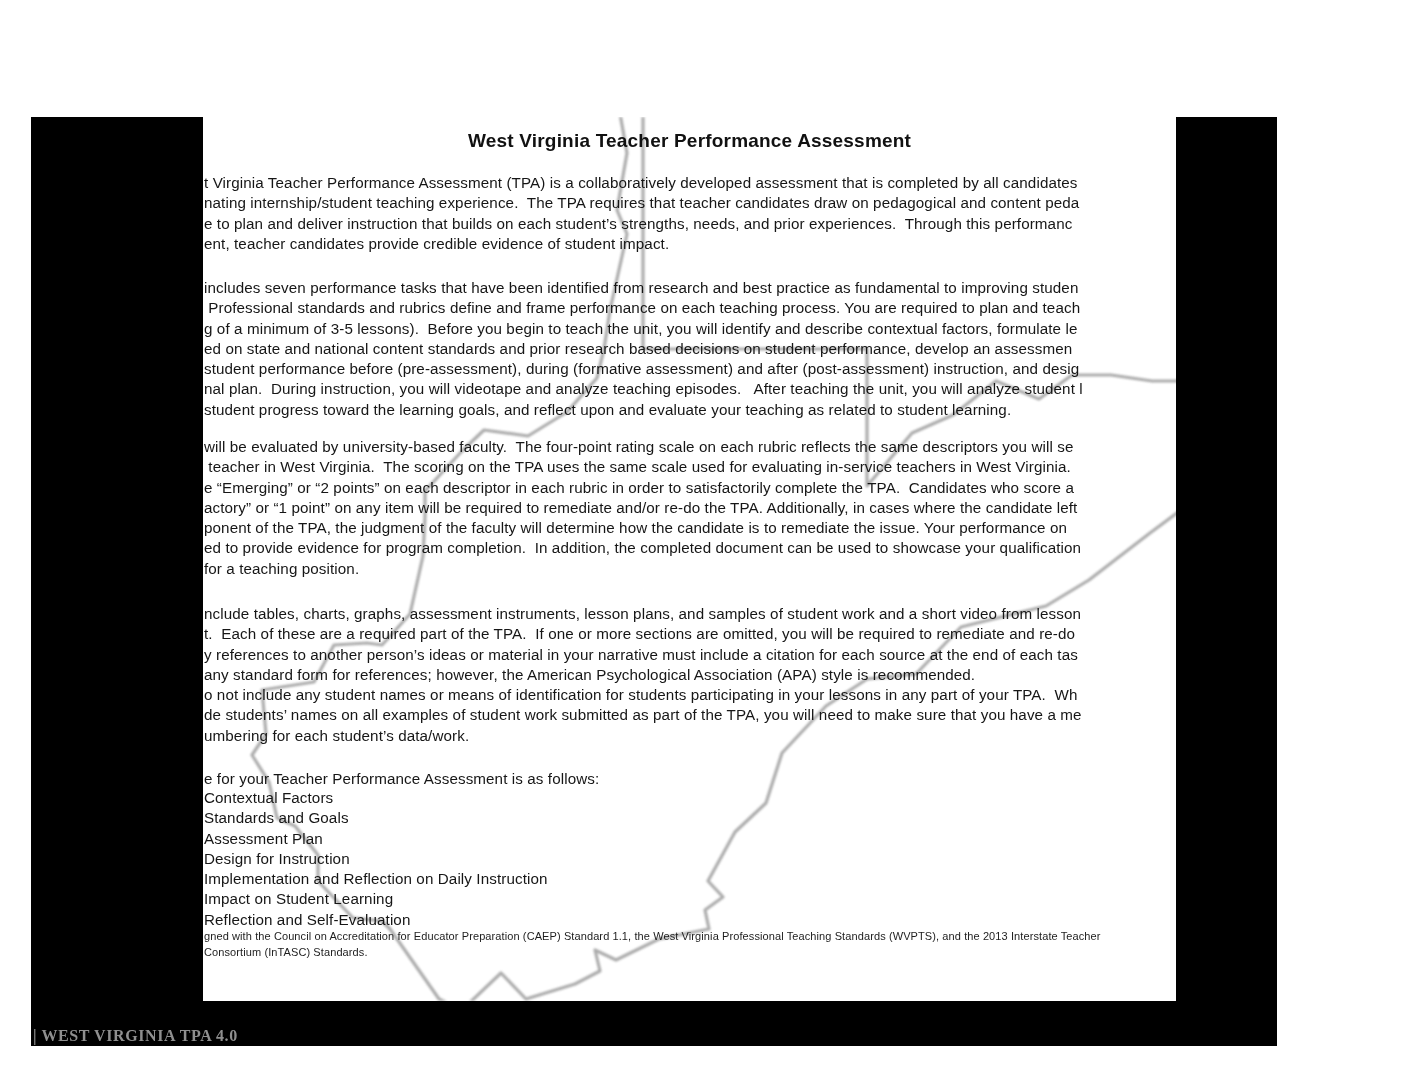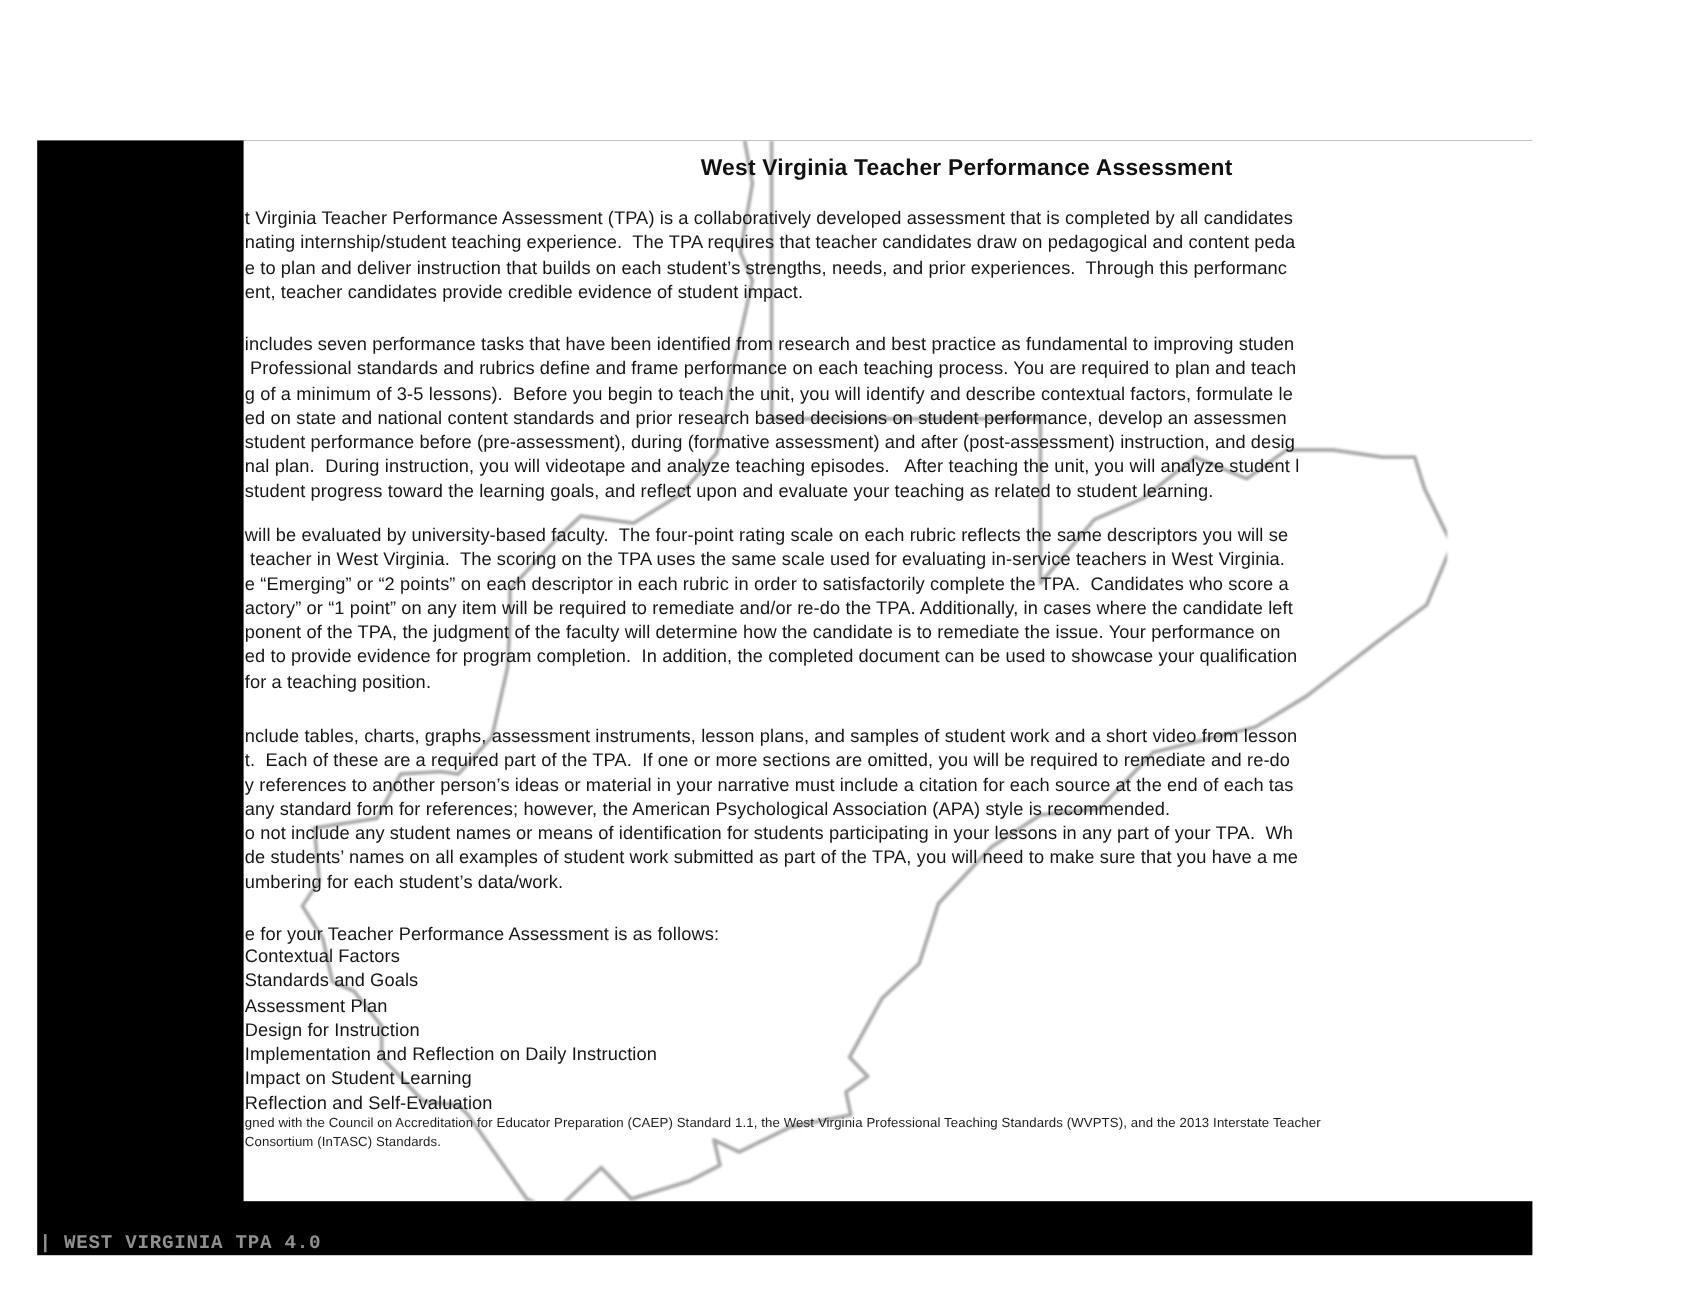--- a/index.html
+++ b/index.html
@@ -5,22 +5,22 @@
   html,body { margin:0; padding:0; background:#ffffff; }
   .canvas {
     position:relative; width:1408px; height:1088px; background:#ffffff;
     font-family:"Liberation Sans", sans-serif; overflow:hidden;
   }
   .frame {
     position:absolute; left:31px; top:117px; width:1246px; height:929px;
     background:#000000;
   }
   .page {
-    position:absolute; left:203px; top:117px; width:1205px; height:884px;
-    background:#ffffff; overflow:hidden;
+    position:absolute; left:203px; top:117px; width:936px; height:884px;
+    background:#ffffff; overflow:hidden;padding-left:37px;
   }
   .watermark-svg {
     position:absolute; left:0; top:0; width:1003px; height:884px;
     filter: blur(1.1px); opacity:0.9;
   }
   .doc-title {
     position:absolute; top:13px; left:0; width:100%; text-align:center;
     font-size:19px; font-weight:bold; color:#111111; letter-spacing:0.2px;
     white-space:pre;
   }
@@ -29,21 +29,21 @@
     white-space:pre; font-size:15.2px; line-height:20.3px; height:20.3px;
     letter-spacing:0.1px;
   }
   .footnote { position:absolute; left:1px; width:1400px; color:#1d1d1d; }
   .footnote .tline {
     white-space:pre; font-size:11px; line-height:16px; height:16px;
     letter-spacing:0.1px;
   }
   .footer-label {
     position:absolute; left:33px; top:1027px;
-    font-family:Liberation Mono, monospace; font-weight:bold; font-size:16px;
+    font-family:Liberation Serif, serif; font-weight:bold; font-size:16px;
     color:#8f8f8f; letter-spacing:0.6px; white-space:pre;
   }
 </style>
 </head>
 <body>
 
 <div class="canvas">
 
   <div class="frame"></div>
 

